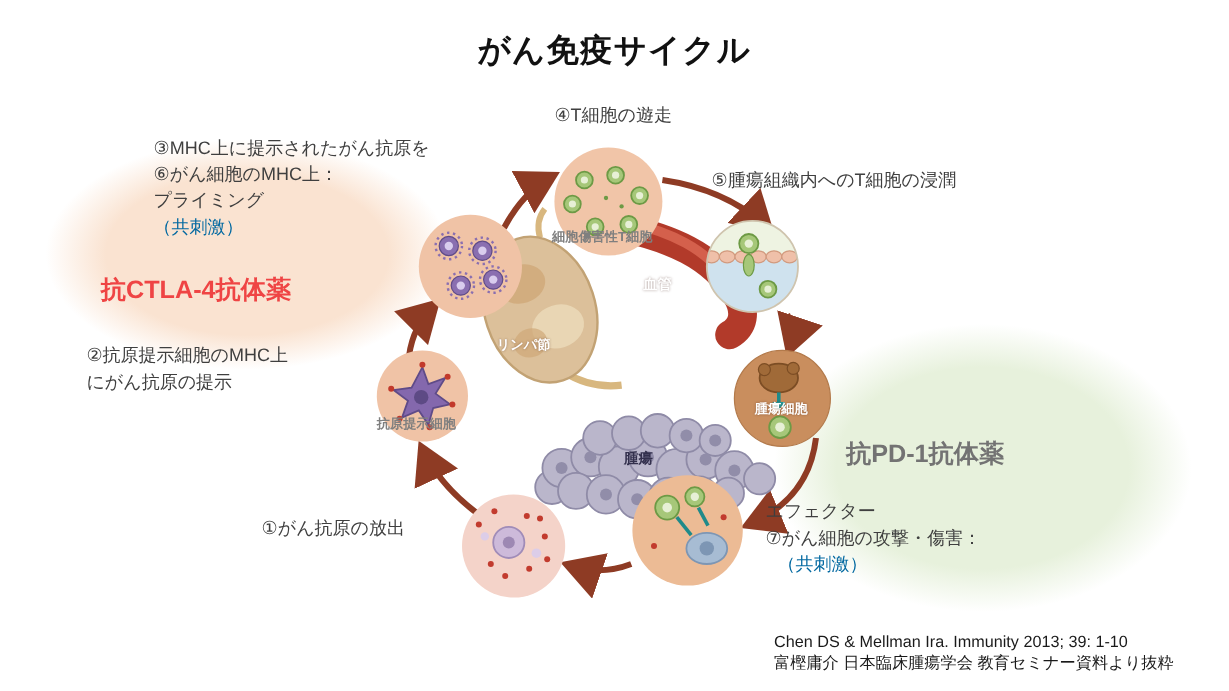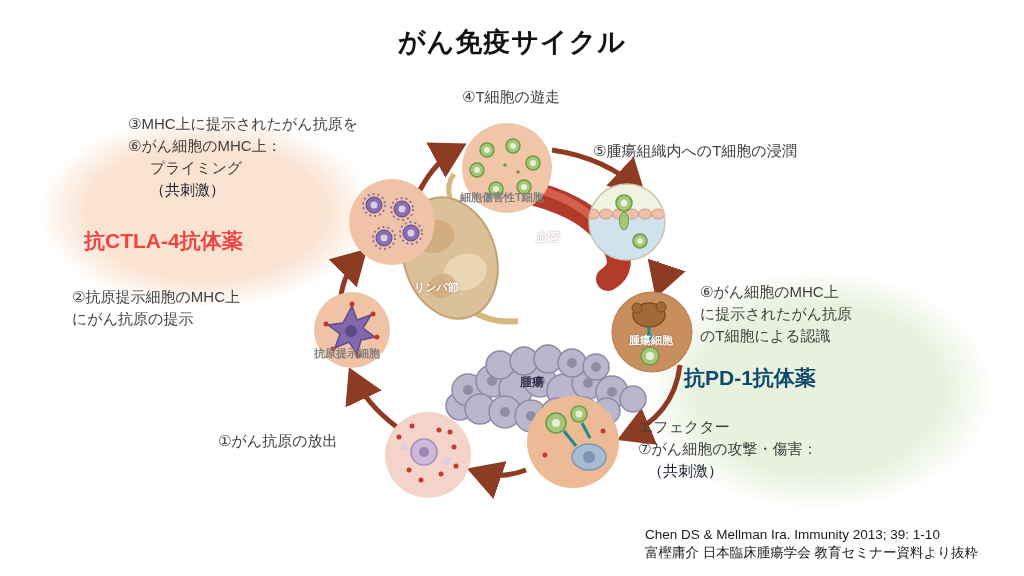--- a/index.html
+++ b/index.html
@@ -22,26 +22,26 @@
   .title {
     position:absolute; left:0; right:0; top:24px;
     text-align:center; font-size:27px; font-weight:bold; color:#111111;
     letter-spacing:1px;
   }
   .step {
     position:absolute; font-weight:normal; font-size:15px; color:#3f3f3f;
     line-height:22px; white-space:nowrap;
   }
   .step .line { display:block; }
-  .indent { margin-left:22px; }
+  .indent { }
   .indent-sm { margin-left:10px; }
-  .red { color:#0f172a; }
+  .red { color:#0369a1; }
   .drug { position:absolute; font-weight:bold; font-size:21px; white-space:nowrap; }
   .drug-ctla4 { left:84px; top:227px; color:#ef4444; }
-  .drug-pd1 { left:684px; top:364px; color:#0c4a6e; }
+  .drug-pd1 { left:705px; top:364px; color:#737373; }
   .minilabel {
     position:absolute; font-size:11px; font-weight:bold; color:#7f7f7f;
     white-space:nowrap;
   }
   .minilabel.white { color:#ffffff; text-shadow:0 0 2px rgba(60,20,10,.45); }
   .minilabel.dark { color:#33304d; font-size:12px; }
   .citation {
     position:absolute; left:645px; top:526px;
     font-size:13.5px; line-height:18px; color:#1a1a1a;
   }
@@ -265,25 +265,20 @@
   </div>
 
   <div class="step" style="left:462px; top:86px;">
     <span class="line">④T細胞の遊走</span>
   </div>
 
   <div class="step" style="left:593px; top:140px;">
     <span class="line">⑤腫瘍組織内へのT細胞の浸潤</span>
   </div>
 
-  <div class="step" style="left:700px; top:281px;">
-    <span class="line">⑥がん細胞のMHC上</span>
-    <span class="line">に提示されたがん抗原</span>
-    <span class="line">のT細胞による認識</span>
-  </div>
 
   <div class="step" style="left:638px; top:416px;">
     <span class="line">エフェクター</span>
     <span class="line">⑦がん細胞の攻撃・傷害：</span>
     <span class="line indent-sm red">（共刺激）</span>
   </div>
 
   <div class="drug drug-ctla4">抗CTLA-4抗体薬</div>
   <div class="drug drug-pd1">抗PD-1抗体薬</div>
 

